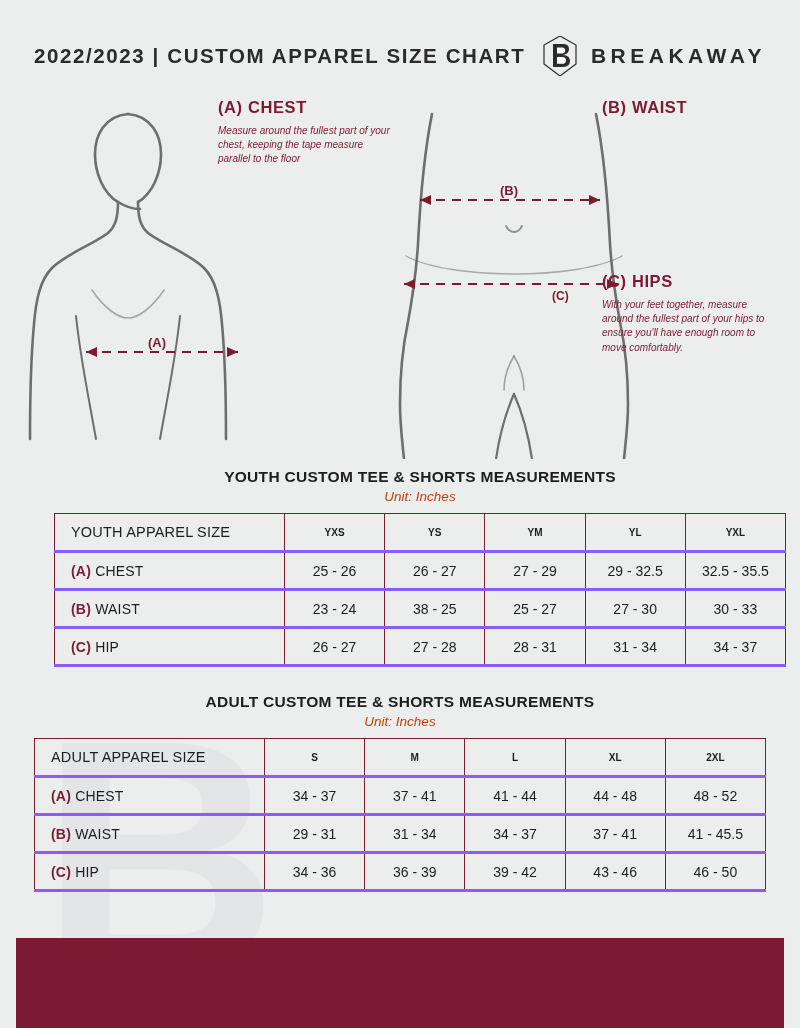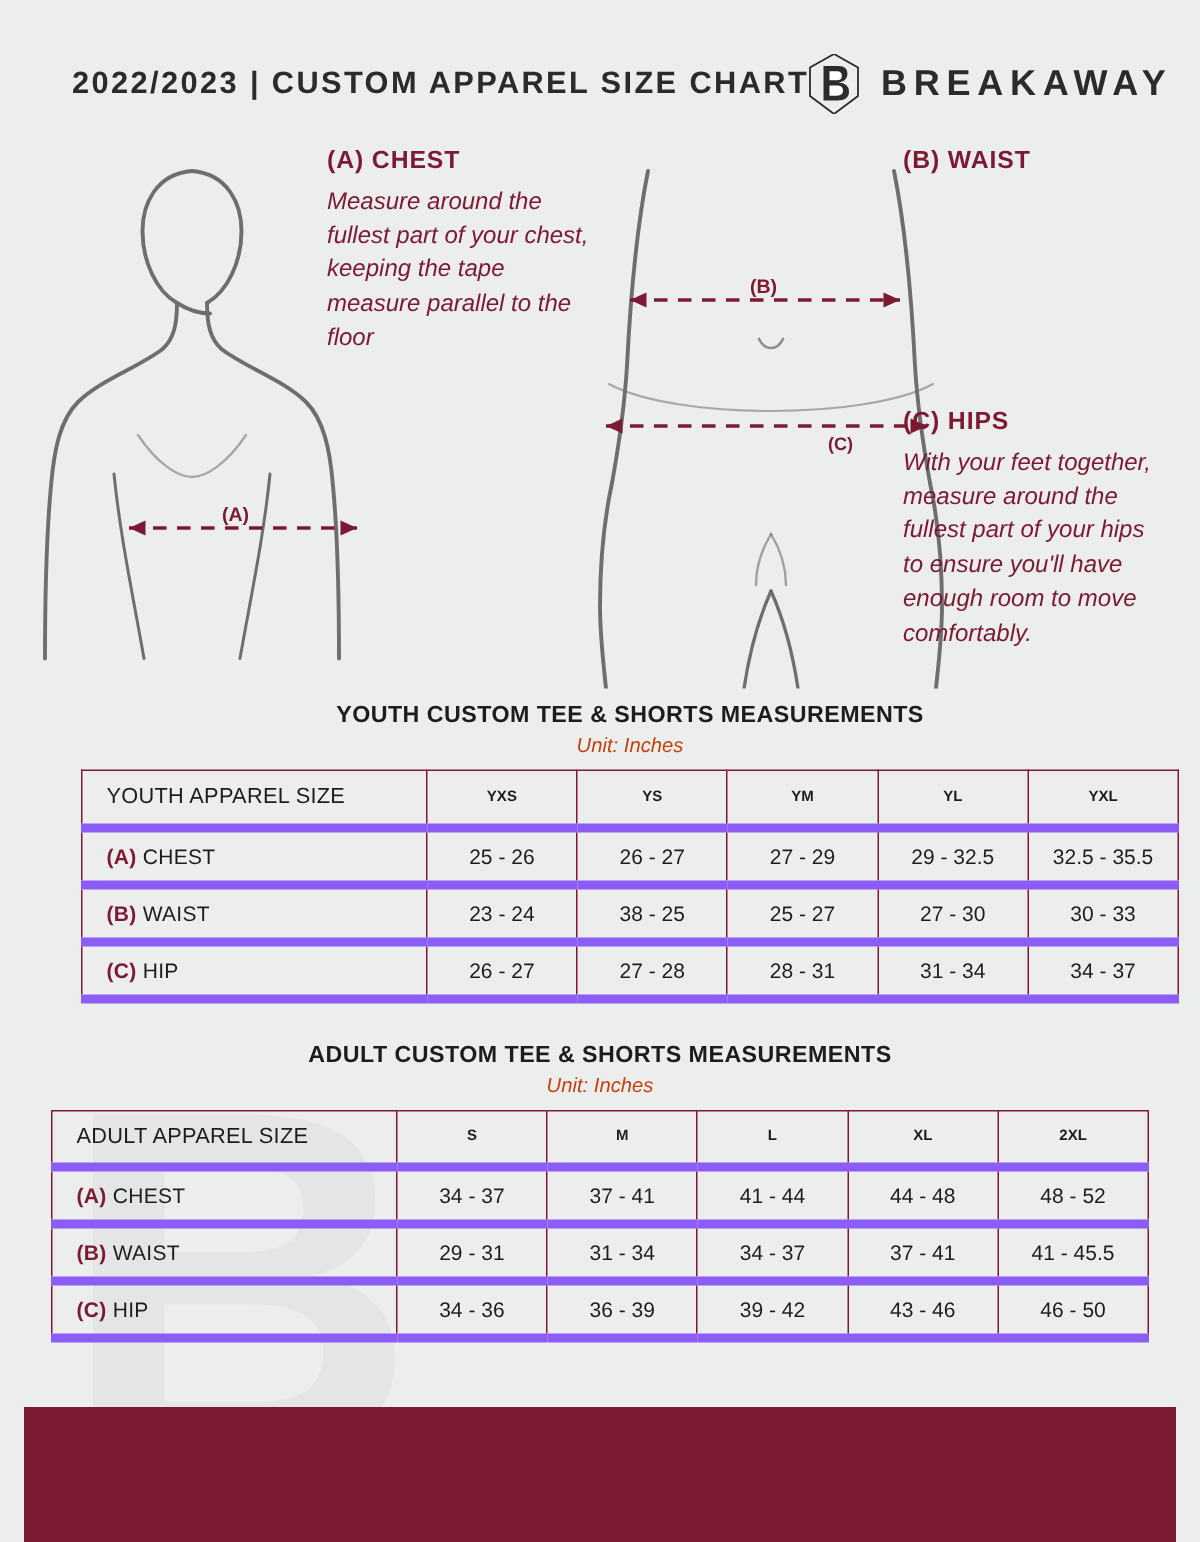--- a/index.html
+++ b/index.html
@@ -30,37 +30,37 @@
     z-index: 0;
   }
 
   
   .header {
     position: relative;
     z-index: 2;
     display: flex;
     align-items: center;
     justify-content: space-between;
-    padding: 36px 34px 0 48px;
+    padding: 36px 34px 0 34px;
   }
   .header-title {
     font-size: 20.5px;
     font-weight: bold;
     letter-spacing: 1.6px;
     color: #2b2b2b;
     white-space: nowrap;
   }
   .brand {
     display: flex;
     align-items: center;
     gap: 14px;
   }
   .brand-mark { width: 34px; height: 40px; display: block; }
   .brand-name {
-    font-size: 24px;
+    font-size: 21px;
     font-weight: bold;
     letter-spacing: 4.5px;
     color: #2b2b2b;
   }
 
   
   .diagram {
     position: relative;
     z-index: 2;
     height: 360px;
@@ -72,21 +72,21 @@
   .callout h3 {
     margin: 0 0 7px 0;
     font-size: 16.5px;
     font-weight: bold;
     letter-spacing: 0.6px;
     color: #7b1a32;
   }
   .callout h3 .paren { color: #7b1a32; }
   .callout p {
     margin: 0;
-    font-size: 16px;
+    font-size: 10px;
     line-height: 1.42;
     font-style: italic;
     color: #7b1a32;
   }
   #callout-chest { left: 218px; top: 4px; }
   #callout-waist { left: 602px; top: 4px; }
   #callout-hips  { left: 602px; top: 178px; }
 
   
   .section { position: relative; z-index: 2; }
@@ -105,21 +105,21 @@
     color: #c2410c;
     margin: 3px 0 9px 0;
   }
   table {
     border-collapse: collapse;
     width: 732px;
     margin: 0 auto;
     table-layout: fixed;
   }
   table td, table th {
-    border-bottom: 6px solid #8b5cf6;
+    border-bottom: 3px solid #8b5cf6;
     border-right: 1px solid #7b1a32;
     height: 38px;
     font-size: 14px;
     color: #1d1d1d;
     font-weight: normal;
   }
   table tr:first-child td, table tr:first-child th { border-top: 1px solid #7b1a32; }
   table td:first-child, table th:first-child { border-left: 1px solid #7b1a32; }
   .row-head td { font-size: 10px; }
   .row-head .lbl { font-size: 14.5px; }

